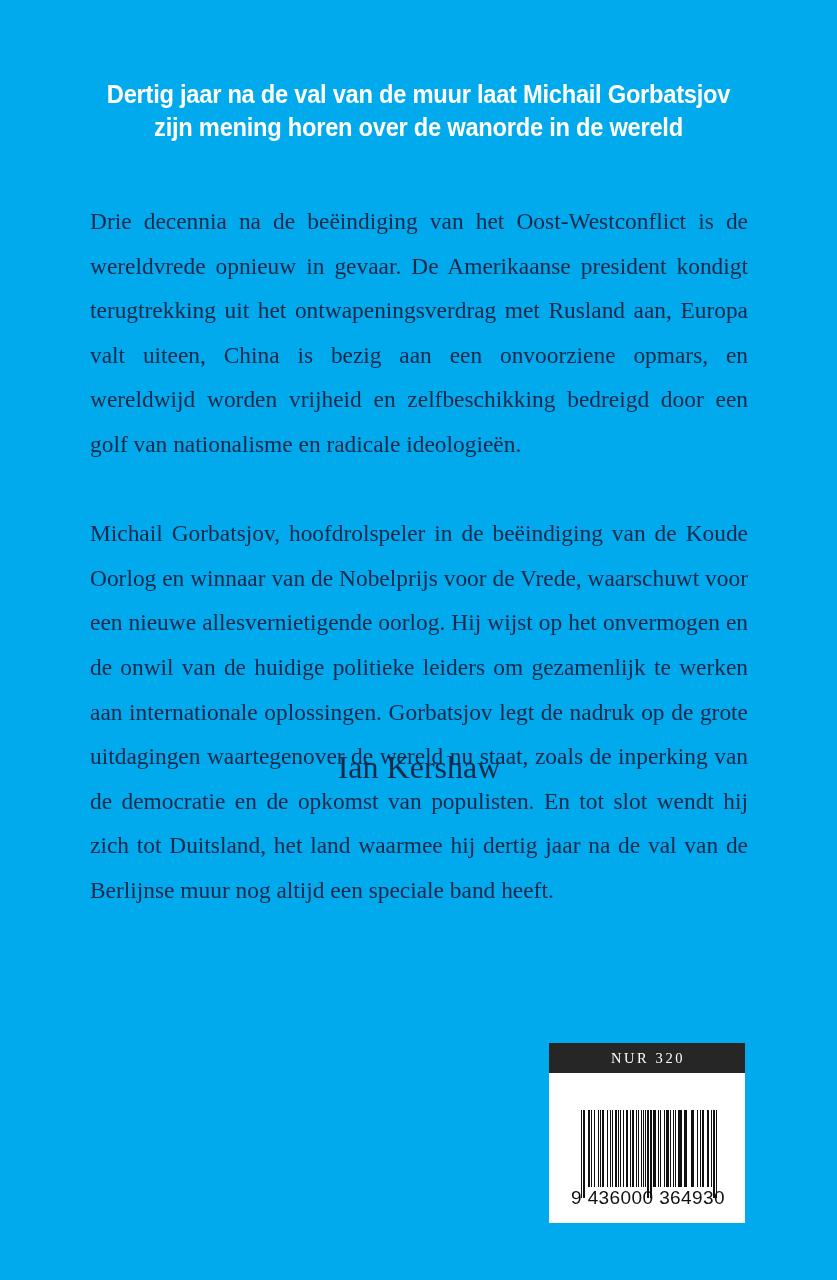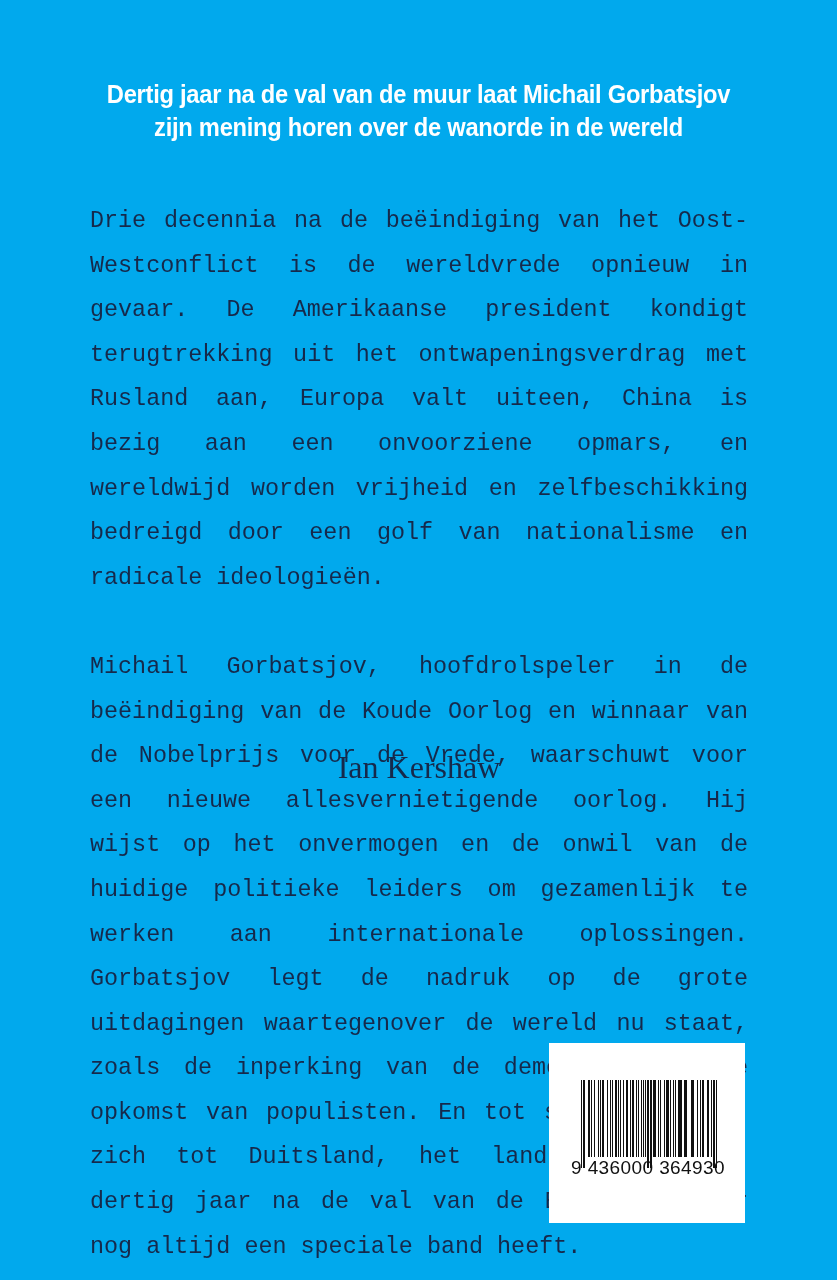--- a/index.html
+++ b/index.html
@@ -46,21 +46,20 @@
   .body-copy {
     position: absolute;
     left: 90px;
     width: 658px;
     top: 199px;
     color: #16294b;
     font-size: 23.4px;
     line-height: 44.6px;
     text-align: justify;
     text-justify: inter-word;
-    font-family: Liberation Mono, monospace;
   }
   .body-copy p {
     margin: 0 0 44.6px 0;
   }
   .body-copy p:last-child {
     margin-bottom: 0;
   }
   .body-copy p.last-line-left {
     text-align-last: left;
   }
@@ -172,20 +171,23 @@
   </div>
 
   <div class="quote-block">
     <div class="quote-text">
     </div>
     <div class="quote-attrib">Ian Kershaw</div>
   </div>
 
 
   <div class="barcode-block">
+    <div class="nur-bar">
+      <span class="nur-label">NUR 320</span>
+    </div>
     <div class="barcode-area">
       <div class="barcode-bars" id="barcode-bars">
           <span class="tall" style="width: 1.6px;"></span>
           <span style="width: 1.4px; background: transparent;"></span>
           <span class="tall" style="width: 1.6px;"></span>
           <span style="width: 0.8px; background: transparent;"></span>
           <span class="tall" style="width: 1.6px;"></span>
           <span style="width: 1.4px; background: transparent;"></span>
           <span style="width: 2.2px; background: transparent;"></span>
           <span style="width: 0.8px; background: transparent;"></span>

